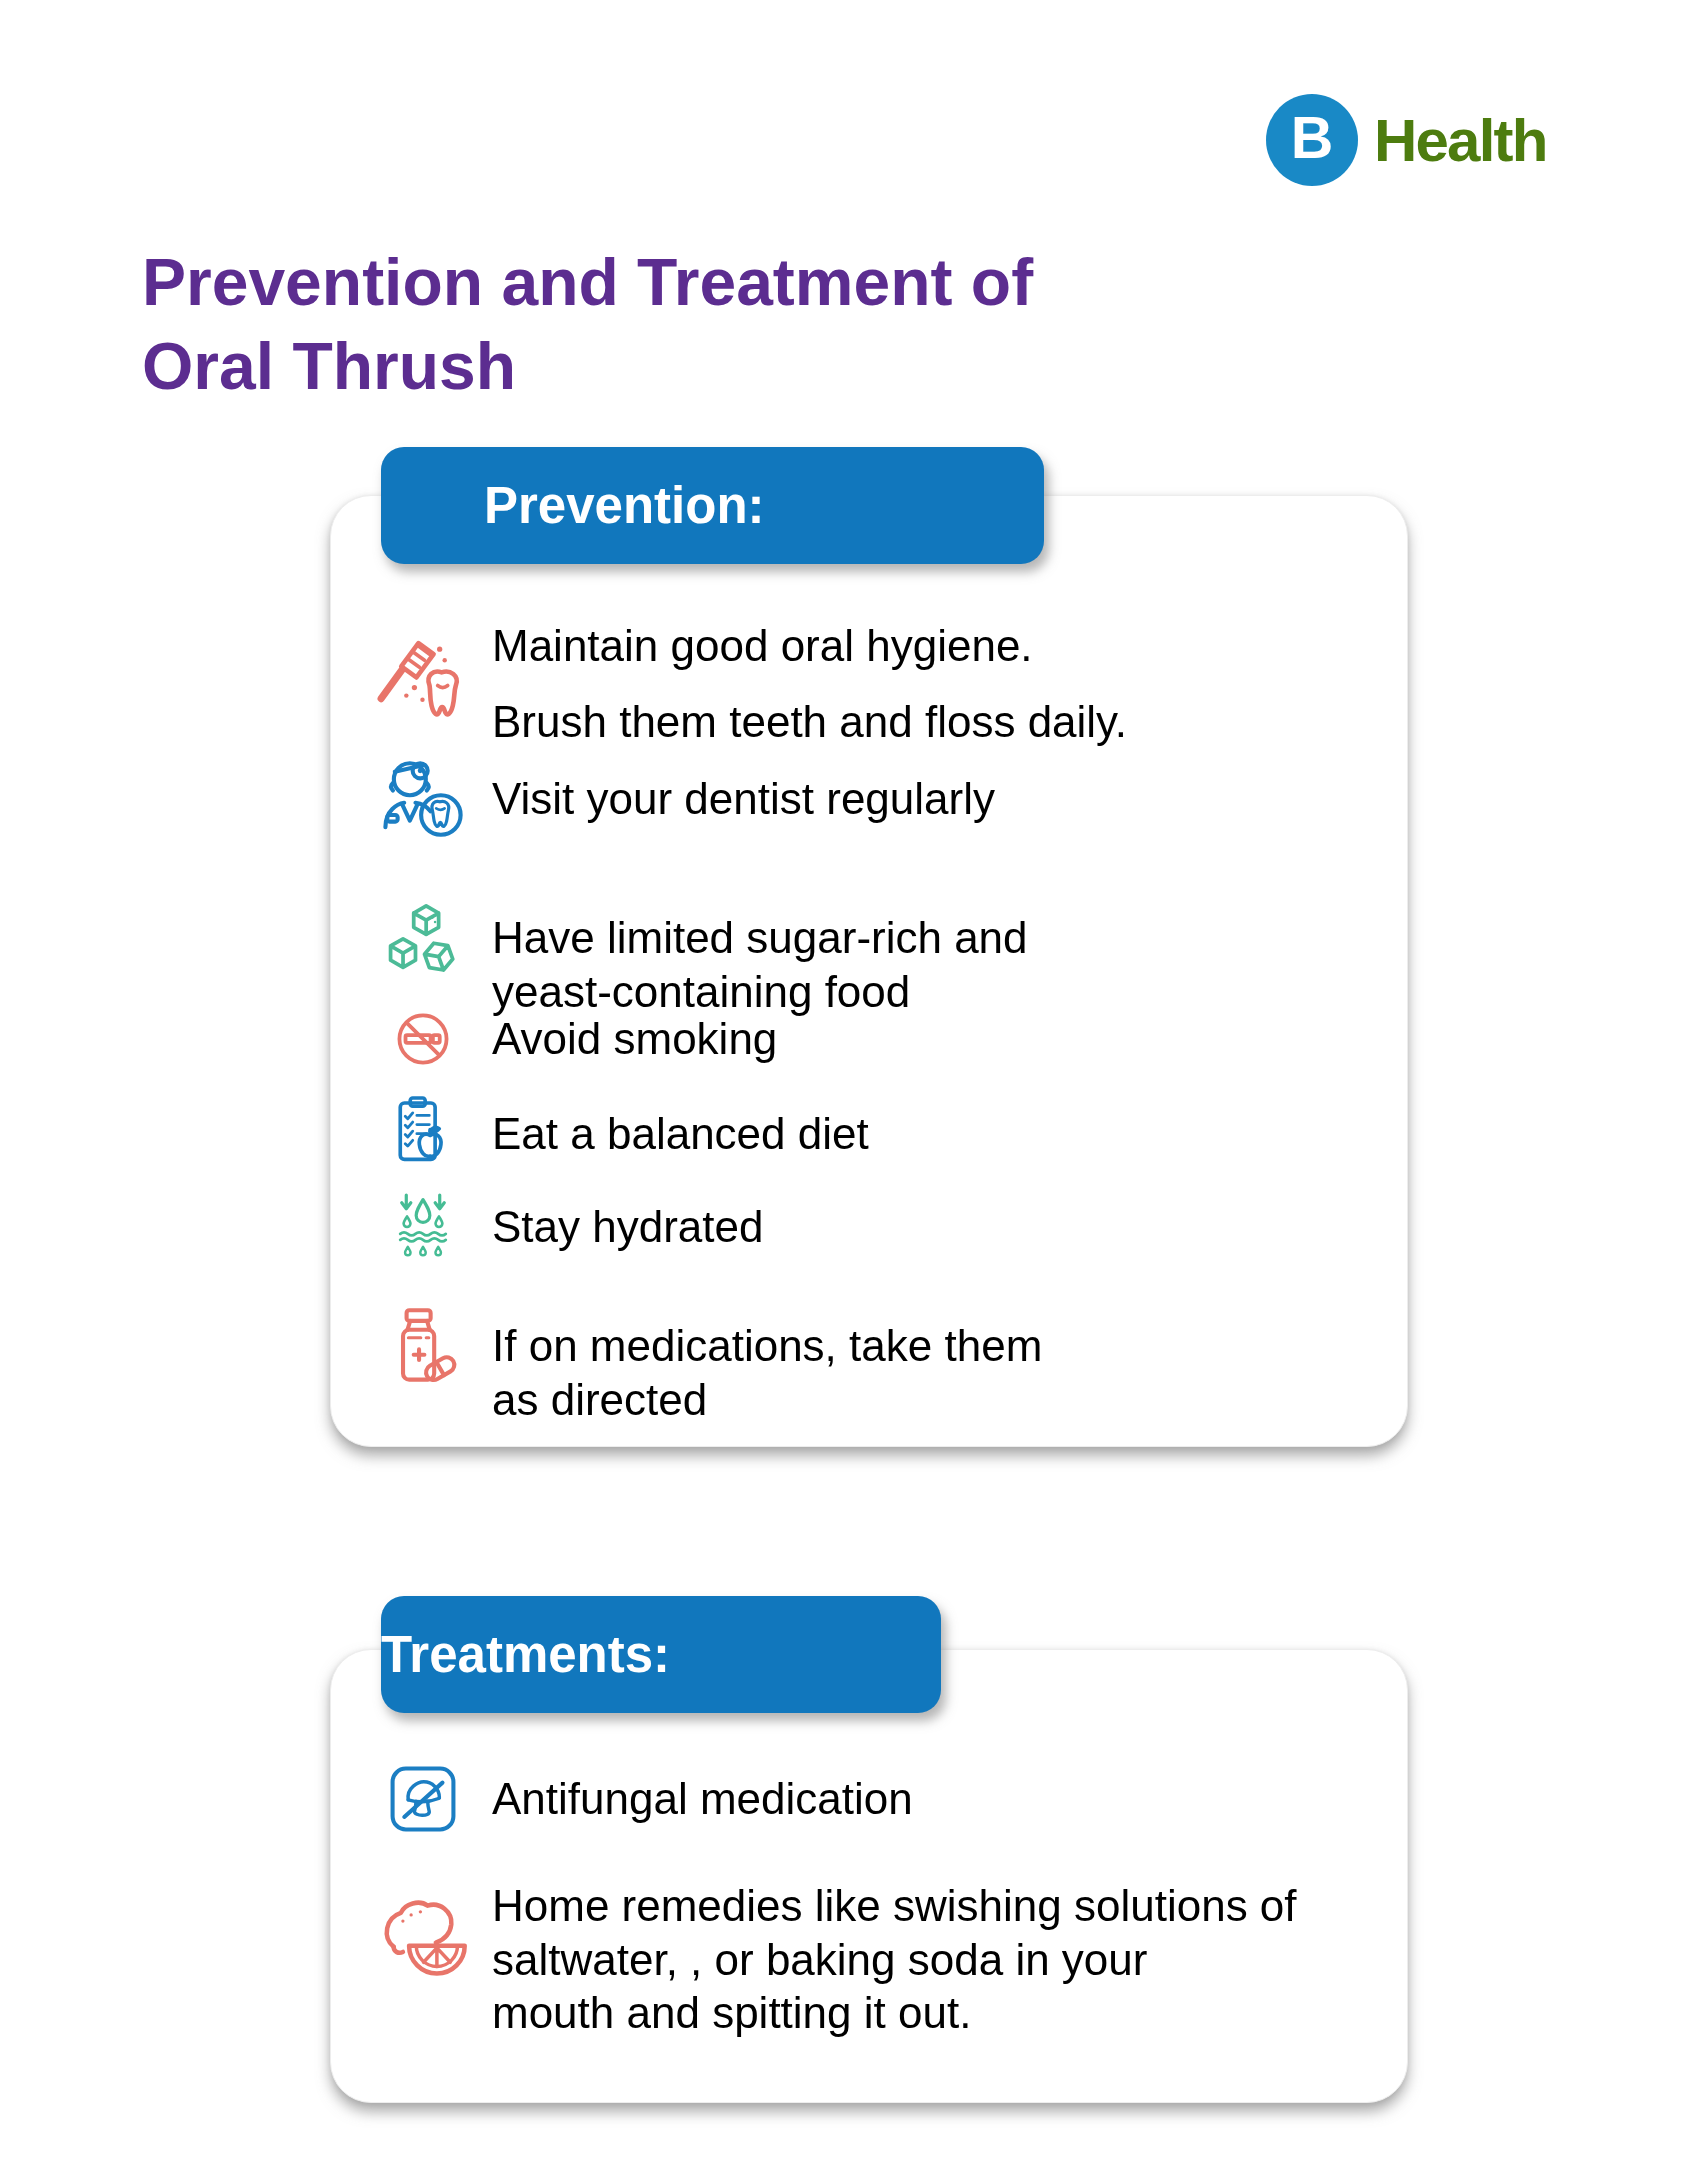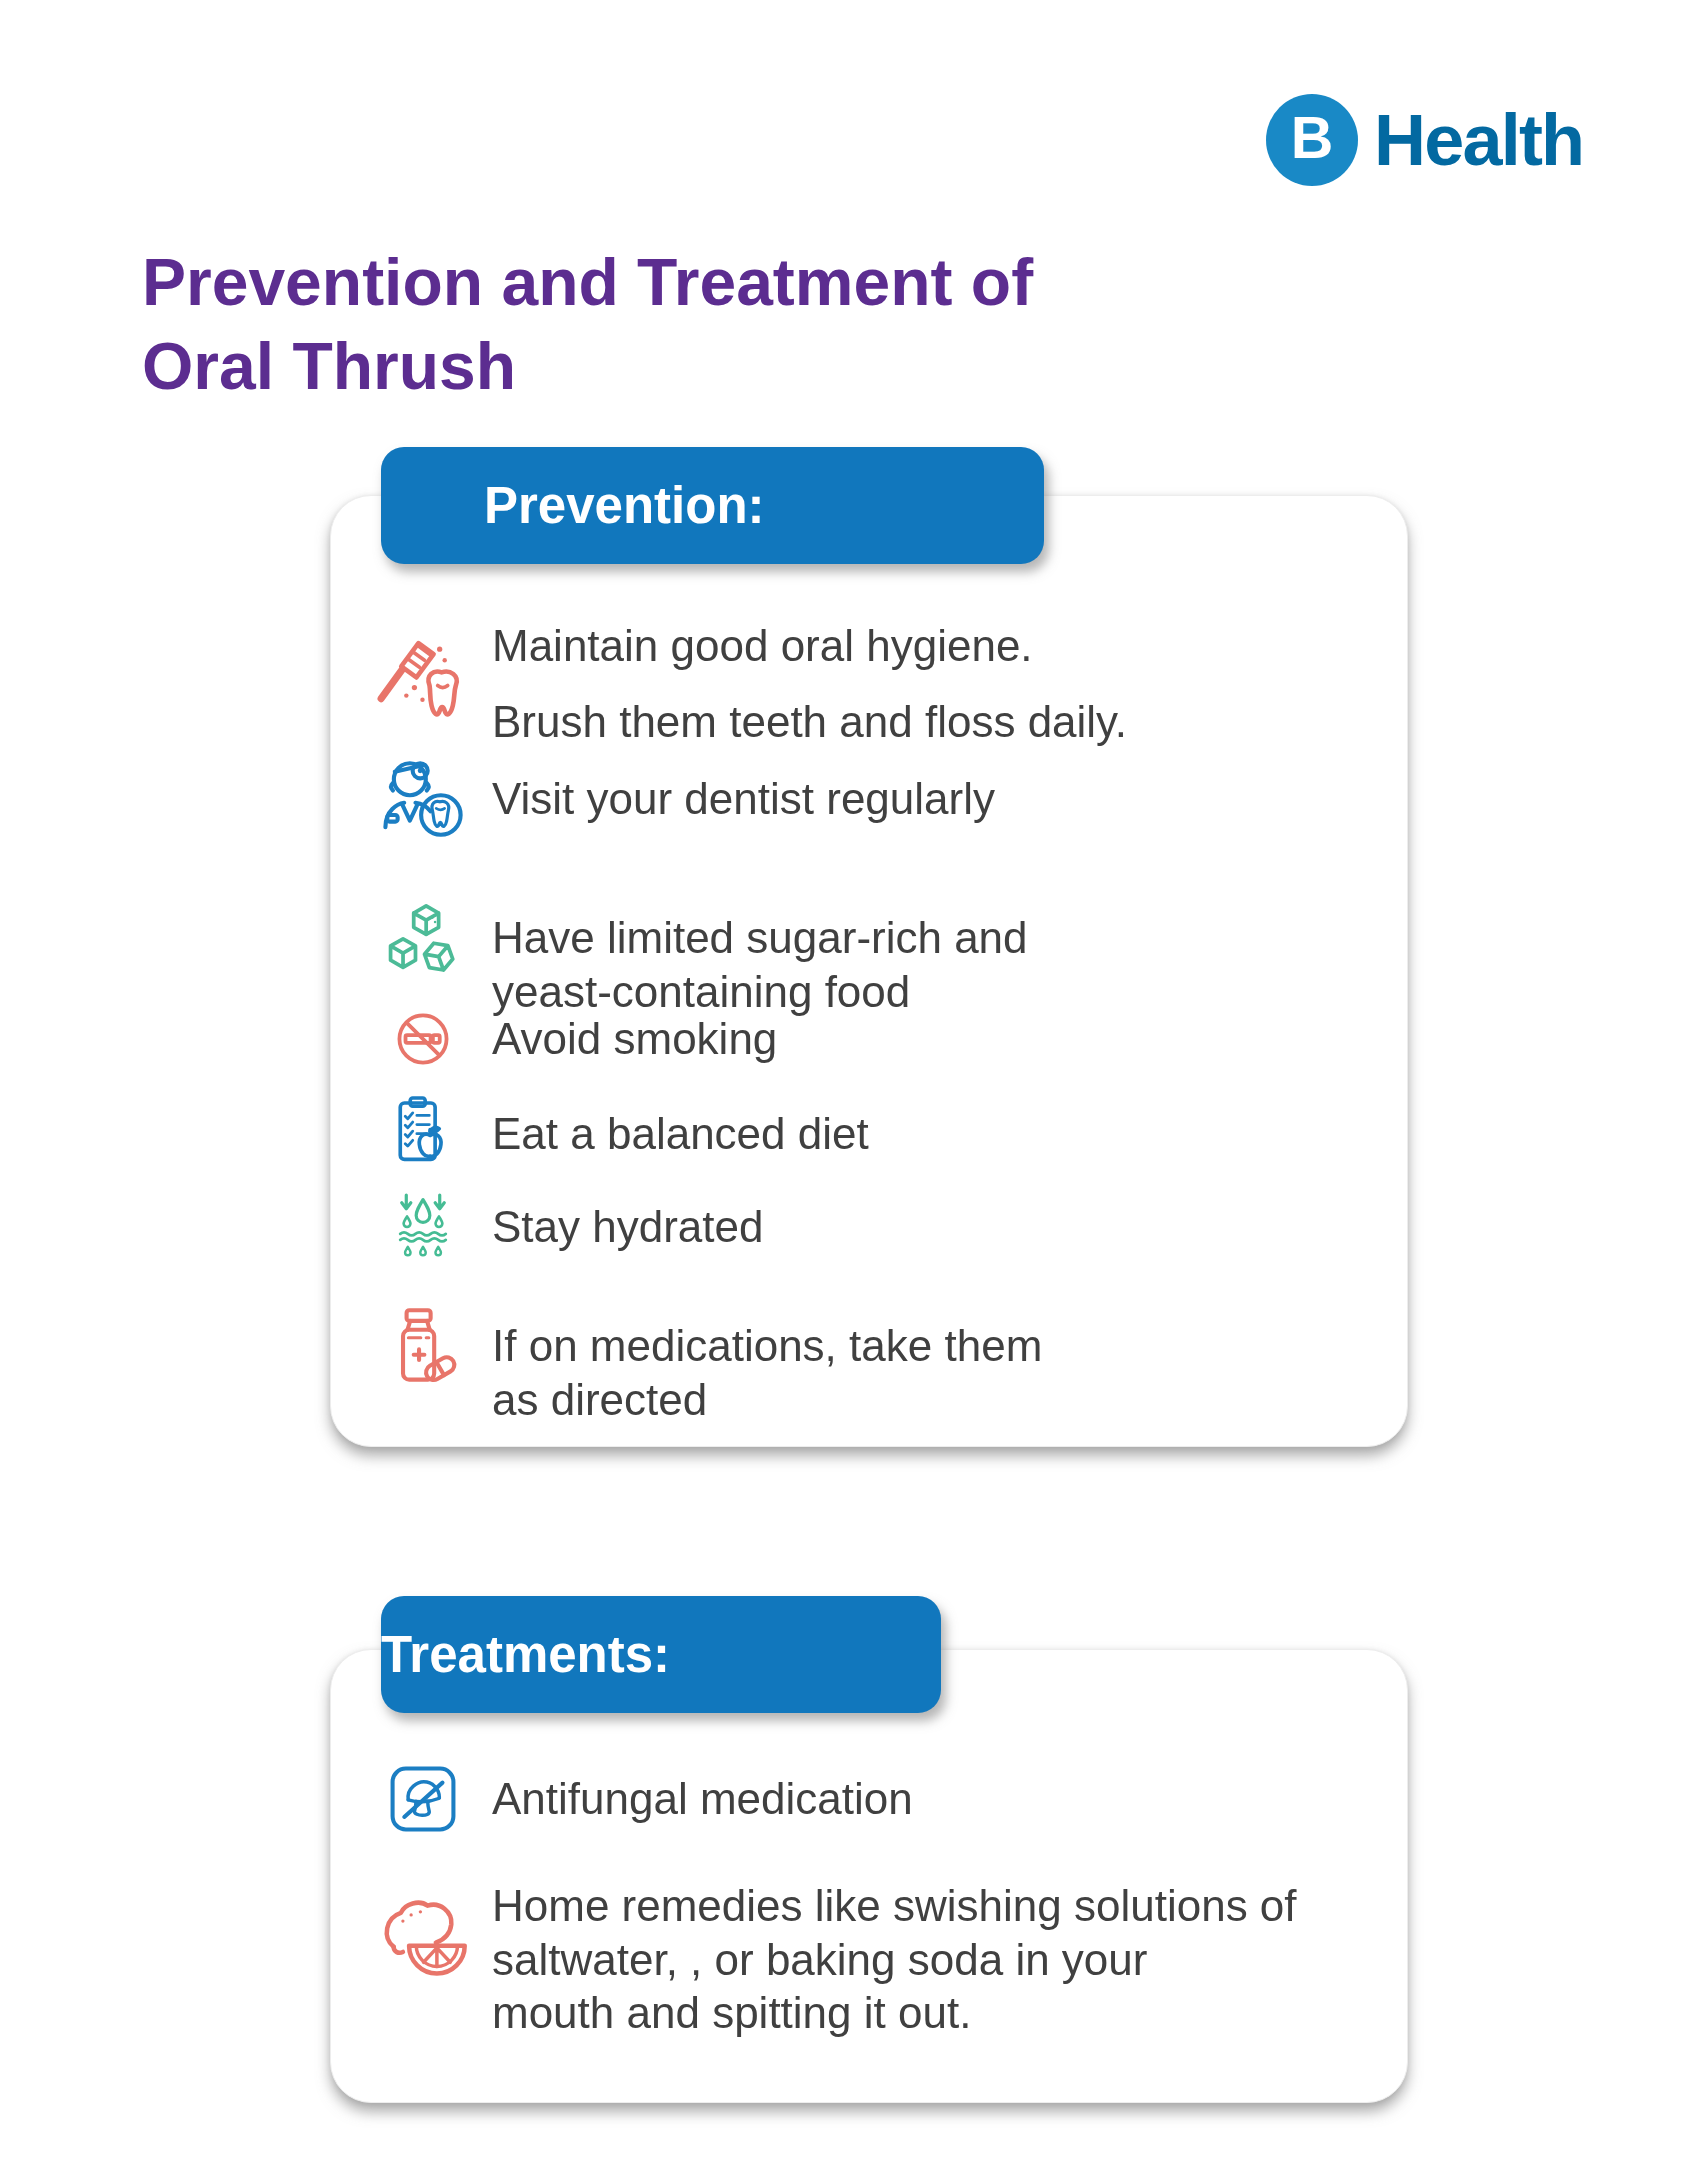--- a/index.html
+++ b/index.html
@@ -19,21 +19,21 @@
   .logo-circle{
     width:92px;height:92px;border-radius:50%;
     background:#1989C6;
     display:flex;align-items:center;justify-content:center;
   }
   .logo-circle span{
     color:#ffffff;font-size:59px;font-weight:700;
     transform:translateY(-1.8px);
   }
   .logo-text{
-    color:#0369a1;font-size:72px;font-weight:700;letter-spacing:-1.8px;
+    color:#4d7c0f;font-size:60px;font-weight:700;letter-spacing:-1.8px;
   }
 
   
   .title{
     position:absolute;top:241px;left:142px;width:1436px;
     text-align:left;color:#5C2D90;
     font-size:66px;font-weight:700;line-height:1.27;
   }
 
   
@@ -62,21 +62,21 @@
   .row{
     position:absolute;left:37px;right:32px;
     display:flex;align-items:center;
   }
   .icon-box{
     width:110px;flex:none;
     display:flex;align-items:center;justify-content:center;
   }
   .row-text{
     margin-left:14px;
-    color:#404040;font-size:44px;line-height:1.26;
+    color:#000000;font-size:44px;line-height:1.26;
   }
   .row-text div{white-space:nowrap;}
   .lines-loose{line-height:1.72;}
   .lines-tight{line-height:1.22;margin-top:48px;}
 
   
   .p-row1{top:113px;height:149px;}
   .p-row2{top:262px;height:82px;}
   .p-row3{top:392px;height:106px;}
   .p-row4{top:504px;height:78px;}

